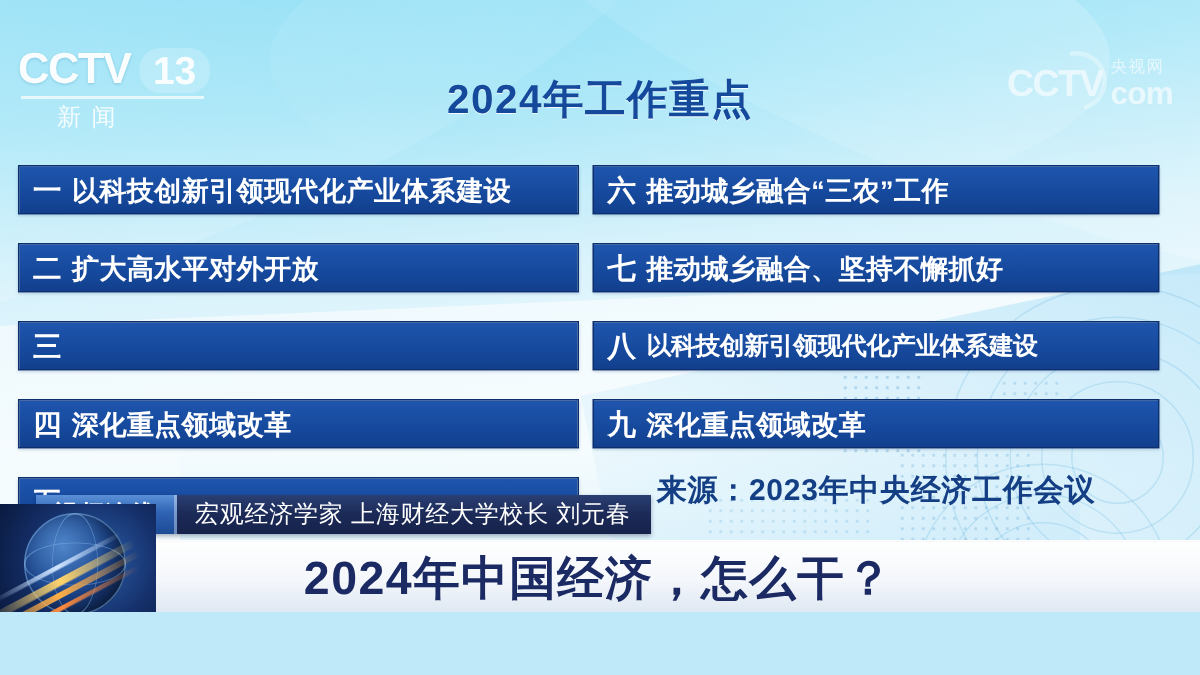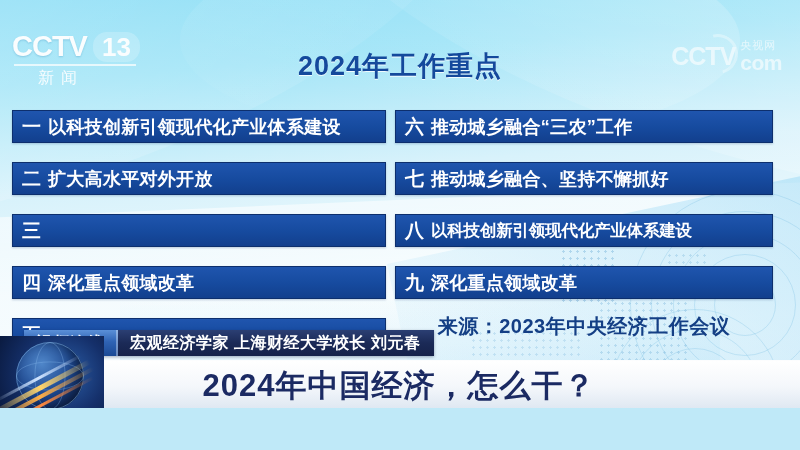--- a/index.html
+++ b/index.html
@@ -143,21 +143,21 @@
     box-shadow:0 1px 3px rgba(0,20,60,.35);
   }
   .guest-badge{
     background:linear-gradient(180deg,#5b90d8 0%,#2f63b4 45%,#1c4a95 100%);
     color:#ffffff;font-size:16px;font-weight:bold;letter-spacing:1px;
     padding:0 12px;display:flex;align-items:center;
     border-right:2px solid rgba(255,255,255,.35);
   }
   .guest-name{
     background:linear-gradient(180deg,#2b3f73 0%,#1b2a57 50%,#16224a 100%);
-    color:#ffffff;font-size:16px;font-weight:bold;letter-spacing:.5px;
+    color:#ffffff;font-size:16px;font-weight:normal;letter-spacing:.5px;
     padding:0 14px 0 12px;display:flex;align-items:center;
   }
   .headline-bar{
     position:absolute;left:0;right:0;bottom:0;height:47px;
     background:linear-gradient(180deg,#ffffff 0%,#f4f7fb 55%,#dfe8f2 100%);
     border-top:1px solid rgba(255,255,255,.9);
   }
   .headline-txt{
     position:absolute;left:0;right:2px;top:4px;text-align:center;
     font-size:31px;font-weight:bold;color:#1b2a63;letter-spacing:1px;

